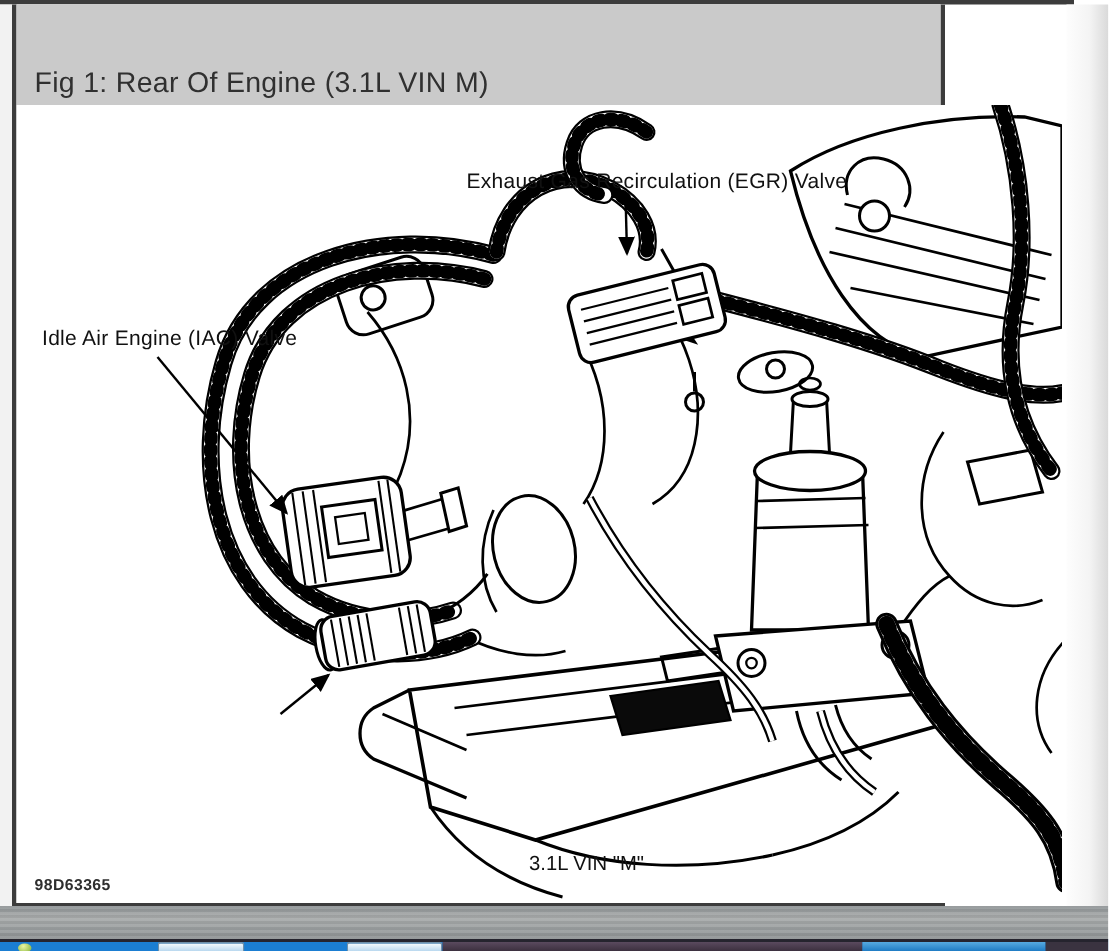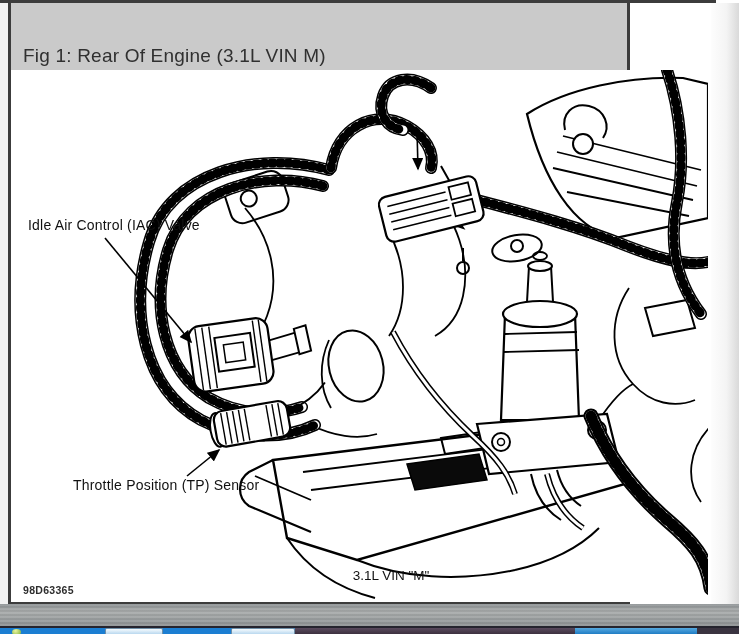--- a/index.html
+++ b/index.html
@@ -217,22 +217,22 @@
           <path d="M 278,348 C 296,344 310,336 320,326" stroke-width="2"></path>
         </g>
 
         <g stroke="#000" stroke-width="1.6" fill="none">
           <path d="M 406,60 L 407,99" marker-end="url(#arw)"></path>
           <path d="M 94,168 L 180,272" marker-end="url(#arw)"></path>
           <path d="M 176,406 L 208,380" marker-end="url(#arw)"></path>
         </g>
       </svg>
 
-      <div class="fig-label lbl-iac">Idle Air Control (IAC) Valve</div>
-      <div class="fig-label lbl-tp">Throttle Position (TP) Sensor</div>
+      <div class="fig-label lbl-egr">Exhaust Gas Recirculation (EGR) Valve</div>
+      <div class="fig-label lbl-iac">Idle Air Engine (IAC) Valve</div>
       <div class="fig-caption">3.1L VIN "M"</div>
       <div class="fig-code">98D63365</div>
     </div>
   </div>
 
   <div class="desktop-band"></div>
 
   <div class="taskbar">
     <div class="start-orb"></div>
     <div class="task-btn btn1"></div>

